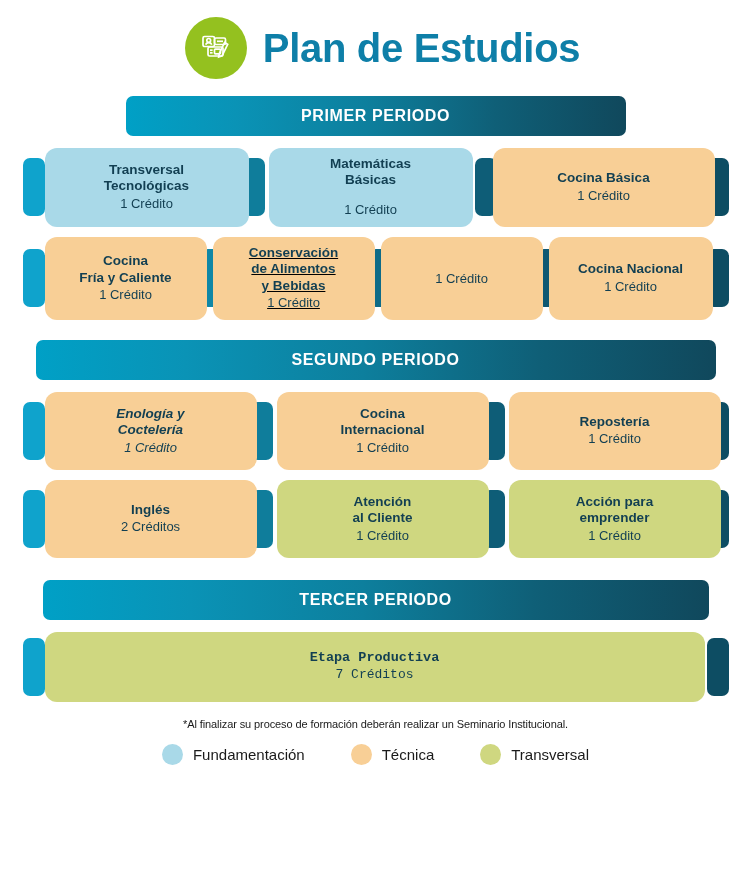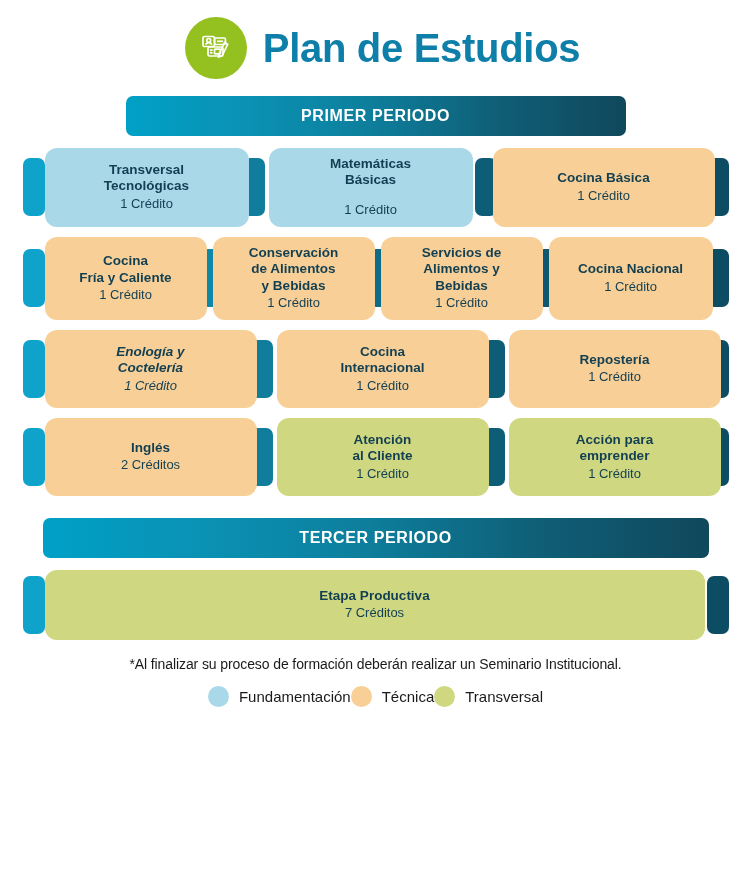--- a/index.html
+++ b/index.html
@@ -114,38 +114,39 @@
     transform: translateY(-50%);
     width: 22px;
     height: 58px;
     border-radius: 7px;
     z-index: 1;
   }
 
   
   .footnote {
     text-align: center;
-    font-size: 14px;
+    font-size: 11px;
     color: #1a1a1a;
     margin-top: 16px;
     letter-spacing: -0.1px;
   }
 
   
   .legend-title {
     text-align: center;
     font-size: 21px;
     font-weight: bold;
     color: #0e7fa8;
     margin-top: 28px;
   }
   .legend-row {
     display: flex;
     align-items: center;
     justify-content: center;
+    gap: 46px;
     margin-top: 14px;
   }
   .legend-item {
     display: flex;
     align-items: center;
     gap: 10px;
   }
   .legend-dot {
     width: 21px;
     height: 21px;
@@ -211,38 +212,36 @@
     <div class="conn" style="left:170px; background:#0f87a6;"></div>
     <div class="conn" style="left:338px; background:#0e6b87;"></div>
     <div class="conn" style="left:506px; background:#0e5872;"></div>
     <div class="conn" style="right:-8px; background:#0d4d63;"></div>
 
     <div class="card c-tecnica" style="width:162px; margin-left:14px;">
       <div class="card-title">Cocina
 Fría y Caliente</div>
       <div class="card-credits">1 Crédito</div>
     </div>
-    <div class="card c-tecnica" style="width:162px; margin-left:6px;">
+    <div class="card c-tecnica" style="width:162px; margin-left:6px;text-decoration:underline;">
       <div class="card-title">Conservación
 de Alimentos
 y Bebidas</div>
       <div class="card-credits">1 Crédito</div>
     </div>
     <div class="card c-tecnica" style="width:162px; margin-left:6px;">
-      <div class="card-title">Servicios de
-Alimentos y
-Bebidas</div>
       <div class="card-credits">1 Crédito</div>
     </div>
     <div class="card c-tecnica" style="width:164px; margin-left:6px;">
       <div class="card-title">Cocina Nacional</div>
       <div class="card-credits">1 Crédito</div>
     </div>
   </div>
 
+  <div class="period-bar bar-segundo">SEGUNDO PERIODO</div>
 
   <div class="row" style="width:690px;">
     <div class="conn" style="left:-8px; background:#0fa3cc;"></div>
     <div class="conn" style="left:220px; background:#0f7d9b;"></div>
     <div class="conn" style="left:452px; background:#0e5d77;"></div>
     <div class="conn" style="right:-8px; background:#0d4d63;"></div>
 
     <div class="card c-tecnica" style="width:212px; margin-left:14px;font-style:italic;">
       <div class="card-title">Enología y
 Coctelería</div>
@@ -280,21 +279,21 @@
       <div class="card-credits">1 Crédito</div>
     </div>
   </div>
 
   <div class="period-bar bar-tercer">TERCER PERIODO</div>
 
   <div class="row" style="width:690px;">
     <div class="conn" style="left:-8px; background:#0fa3cc;"></div>
     <div class="conn" style="right:-8px; background:#0d4d63;"></div>
 
-    <div class="card c-transversal" style="width:660px; margin-left:14px; min-height:70px;">
+    <div class="card c-transversal" style="width:660px; margin-left:14px; min-height:70px;font-family:Liberation Mono, monospace;">
       <div class="card-title">Etapa Productiva</div>
       <div class="card-credits">7 Créditos</div>
     </div>
   </div>
 
   <div class="footnote">*Al finalizar su proceso de formación deberán realizar un Seminario Institucional.</div>
 
   <div class="legend-row">
     <div class="legend-item">
       <span class="legend-dot" style="background:#a9d9e8;"></span>

